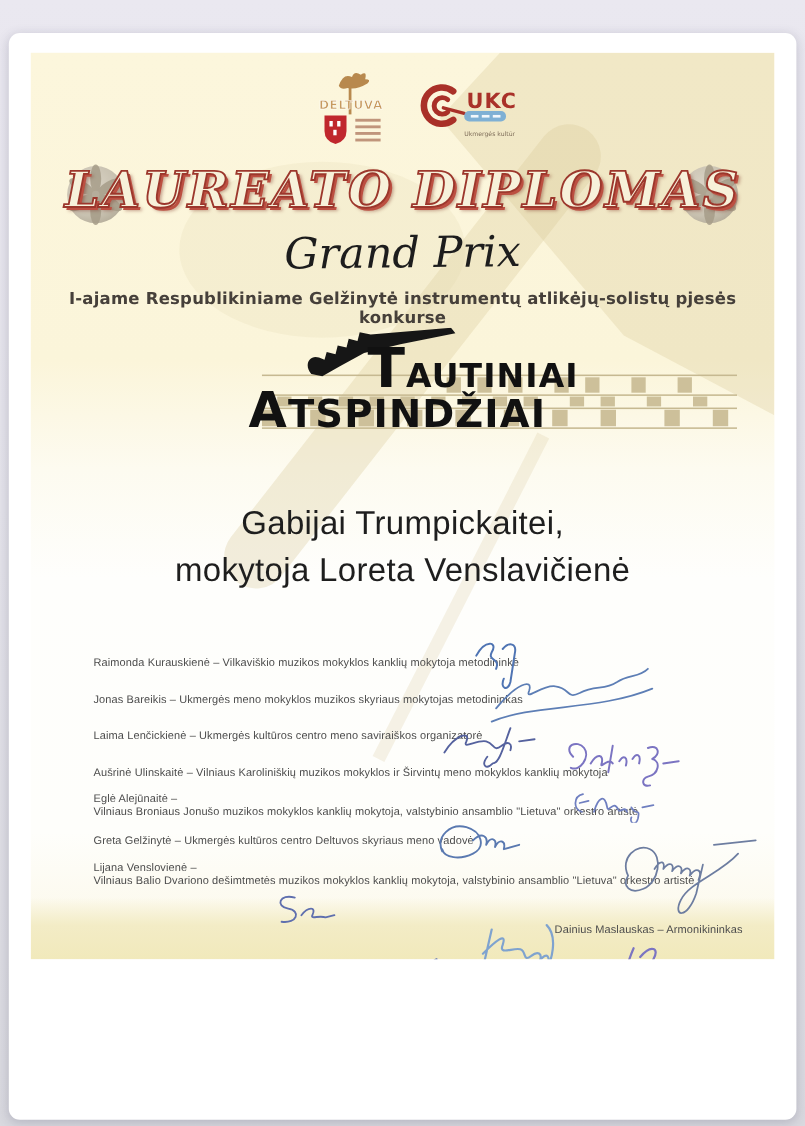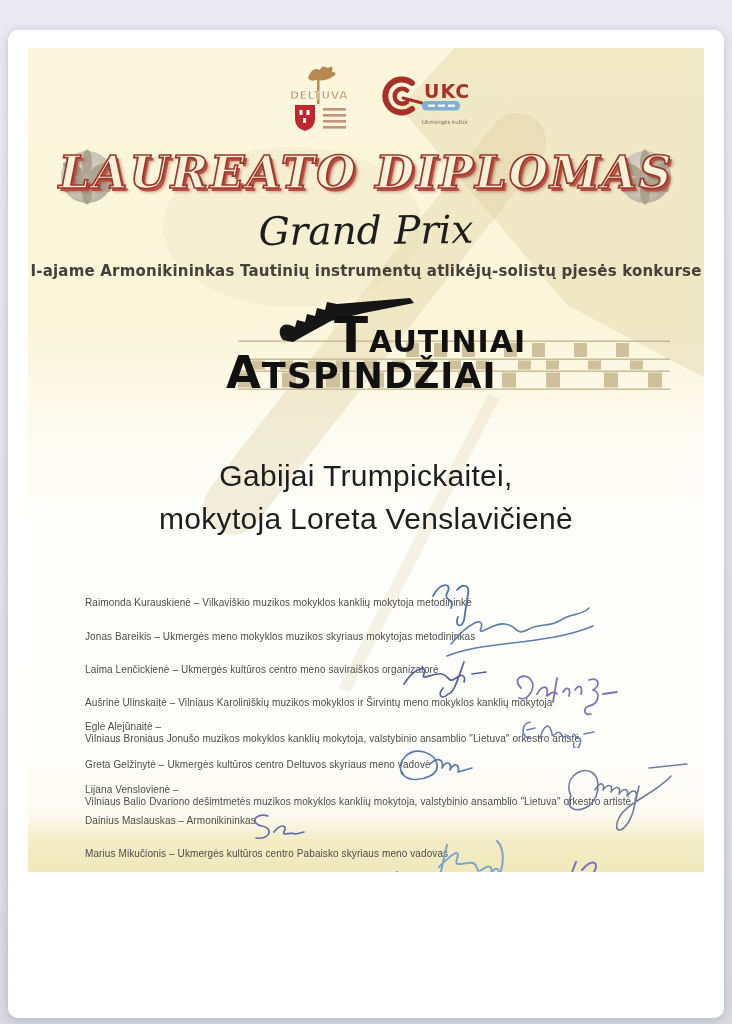--- a/index.html
+++ b/index.html
@@ -69,21 +69,21 @@
     font-size:30px;line-height:43px;color:#1e1e1e;letter-spacing:.3px;
   }
 
   .jury{position:absolute;left:57px;top:549px;width:590px;z-index:2;}
   .jury-row{margin-top:21px;}
   .jury-row:first-child{margin-top:0;}
   .jury-row:nth-child(2){margin-top:22px;}
   .jury-row:nth-child(5){margin-top:12px;}
   .jury-row:nth-child(6){margin-top:14px;}
   .jury-row:nth-child(7){margin-top:13px;}
-  .jury-row:nth-child(8){margin-top:7px;}
+  .jury-row:nth-child(8){margin-top:32px;text-align:right;}
   .jury-row:nth-child(10){margin-top:17px;}
   .jury-row:nth-child(11){margin-top:19px;}
   .jury-line{font-size:10px;line-height:12px;color:#4c4c4c;letter-spacing:.1px;}
 
   .sig{position:absolute;z-index:3;}
   .sig path{fill:none;stroke-linecap:round;stroke-linejoin:round;}
 
   .footer{
     position:absolute;left:0;top:908px;width:100%;text-align:center;z-index:2;
     font-family:"DejaVu Sans", sans-serif;font-weight:bold;font-size:14px;color:#a04a38;
@@ -154,21 +154,21 @@
         <ellipse cx="15.5" cy="20.8" rx="5" ry="13" transform="rotate(-60 15.5 20.8)"></ellipse>
         <ellipse cx="40.5" cy="35.2" rx="5" ry="13" transform="rotate(-60 40.5 35.2)"></ellipse>
         <ellipse cx="40.5" cy="20.8" rx="5" ry="13" transform="rotate(60 40.5 20.8)"></ellipse>
         <ellipse cx="15.5" cy="35.2" rx="5" ry="13" transform="rotate(60 15.5 35.2)"></ellipse>
       </g>
       <circle cx="28" cy="28" r="3.5" fill="#b5ad9b"></circle>
     </svg>
 
     <h1 class="main-title">LAUREATO DIPLOMAS</h1>
     <div class="award">Grand Prix</div>
-    <div class="subtitle">I-ajame Armonikininkas Tautinių instrumentų atlikėjų-solistų pjesės konkurse</div>
+    <div class="subtitle">I-ajame Respublikiniame Gelžinytė instrumentų atlikėjų-solistų pjesės konkurse</div>
 
     <svg class="band-svg" viewBox="0 0 432 58">
       <g fill="#c6b991">
         <rect x="0" y="4.5" width="432" height="1.4"></rect>
         <rect x="0" y="22.5" width="432" height="1.4"></rect>
         <rect x="0" y="34.5" width="432" height="1.4"></rect>
         <rect x="0" y="52.5" width="432" height="1.4"></rect>
       </g>
       <g fill="#cdc09a">
         <rect x="168" y="7" width="13" height="14"></rect>

